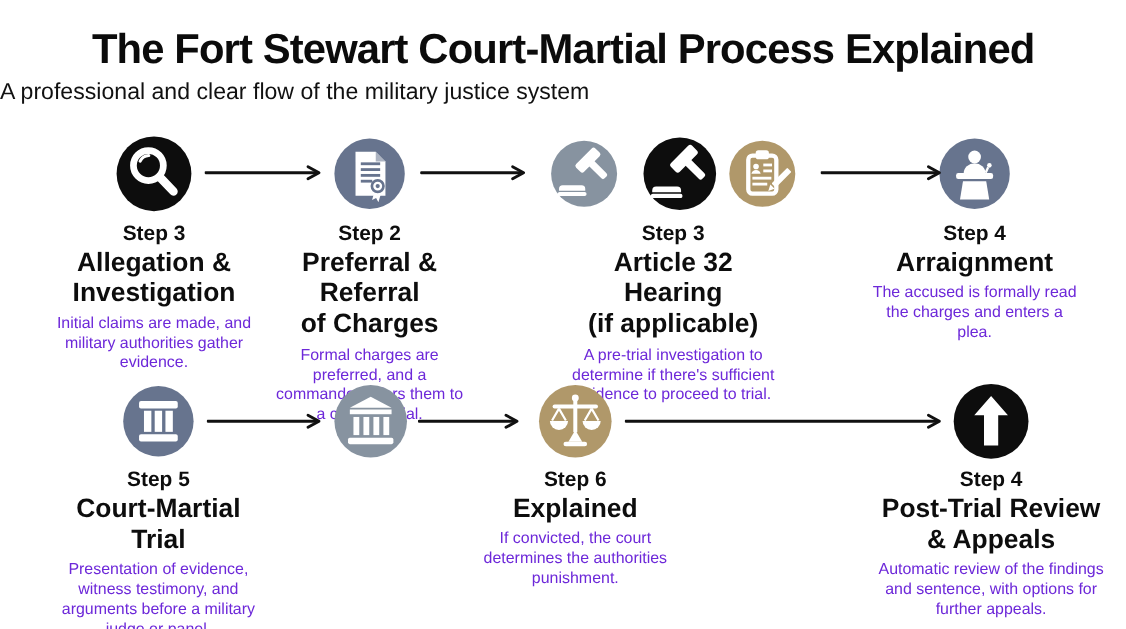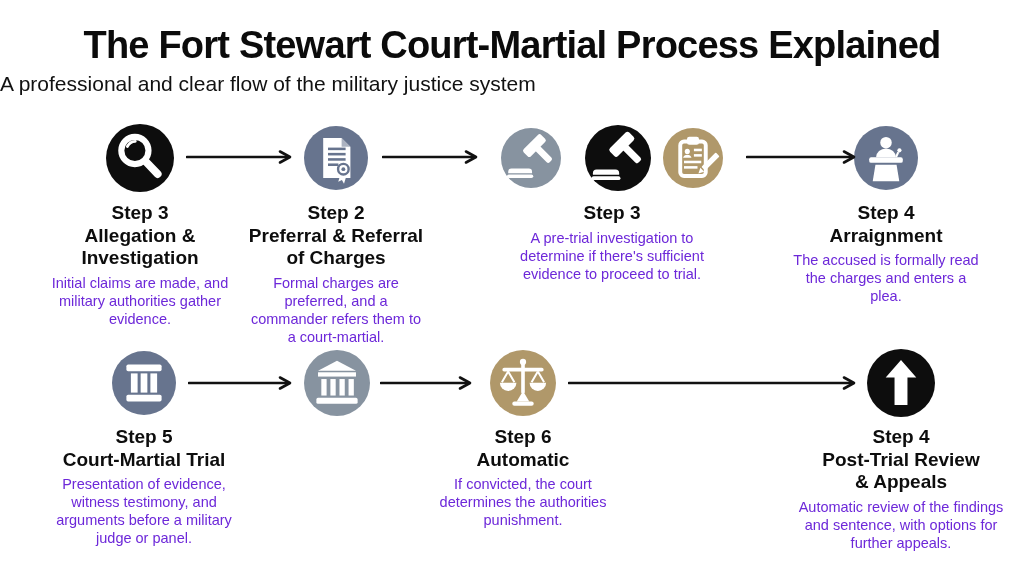--- a/index.html
+++ b/index.html
@@ -18,21 +18,21 @@
   .step{position:absolute;text-align:center;}
   .icon-row{display:flex;justify-content:center;align-items:center;}
   .row1 .icon-row{height:72px;}
   .row2 .icon-row{height:70px;}
   .circle{
     border-radius:50%;display:flex;align-items:center;justify-content:center;
     background-color:var(--c,#333);flex:0 0 auto;
   }
   .circle svg{width:100%;height:100%;display:block;}
   .step-label{font-size:19px;font-weight:700;margin-top:8px;line-height:1.2;}
-  .step-title{font-size:19px;font-weight:700;line-height:1.18;white-space:pre-line;}
+  .step-title{font-size:24px;font-weight:700;line-height:1.18;white-space:pre-line;}
   .step-desc{font-size:14.5px;line-height:1.24;color:#6d28d9;margin:5px auto 0;}
   .arrow{position:absolute;}
   .arrow line,.arrow polyline{stroke:#111;stroke-width:2.6;fill:none;stroke-linecap:round;stroke-linejoin:round;}
 </style>
 </head>
 <body>
 
 <div class="canvas">
 
   <div class="page-title">The Fort Stewart Court-Martial Process Explained</div>
@@ -109,20 +109,22 @@
           <rect x="14" y="21.8" width="11.5" height="1.7" fill="#fff"></rect>
           <rect x="14" y="25.4" width="9" height="1.7" fill="#fff"></rect>
           <g transform="rotate(45 29 25)" fill="#fff">
             <rect x="27.2" y="14.5" width="3.6" height="13.5" rx="0.6"></rect>
             <path d="M27.2 29 h3.6 l-1.8 3.6 z"></path>
           </g>
         </svg>
       </div>
     </div>
     <div class="step-label">Step 3</div>
+    <div class="step-title">Article 32 Hearing
+(if applicable)</div>
     <div class="step-desc" style="max-width:185px">A pre-trial investigation to determine if there's sufficient evidence to proceed to trial.</div>
   </div>
 
   <div class="step row1" style="left:789px;top:122px;width:194px">
     <div class="icon-row">
       <div class="circle" style="width: 64px; height: 64px; --c: #67748E;">
         <svg viewBox="0 0 40 40">
           <circle cx="20" cy="10.4" r="3.6" fill="#fff"></circle>
           <path d="M13.8 19.6 a6.2 5.6 0 0 1 12.4 0 z" fill="#fff"></path>
           <circle cx="28.4" cy="15.2" r="1.3" fill="#fff"></circle>
@@ -188,21 +190,21 @@
           <rect x="7.5" y="10.8" width="25" height="2.2" rx="1.1" fill="#fff"></rect>
           <path d="M11 13 L7.2 19.6 M11 13 L14.8 19.6 M29 13 L25.2 19.6 M29 13 L32.8 19.6" stroke="#fff" stroke-width="1.2" fill="none"></path>
           <path d="M6 19.8 a5 5 0 0 0 10 0 z" fill="#fff"></path>
           <path d="M24 19.8 a5 5 0 0 0 10 0 z" fill="#fff"></path>
           <path d="M20 24.8 l-3.8 6.4 h7.6 z" fill="#fff"></path>
           <rect x="13.5" y="31.2" width="13" height="2.6" rx="1.3" fill="#fff"></rect>
         </svg>
       </div>
     </div>
     <div class="step-label">Step 6</div>
-    <div class="step-title">Automatic</div>
+    <div class="step-title">Explained</div>
     <div class="step-desc" style="max-width:200px">If convicted, the court determines the authorities punishment.</div>
   </div>
 
   <div class="step row2" style="left:793px;top:348px;width:216px">
     <div class="icon-row">
       <div class="circle" style="width: 68px; height: 68px; --c: #0D0D0D;">
         <svg viewBox="0 0 40 40">
           <path d="M20 6.5 L29 16.8 h-5.2 V33 h-7.6 V16.8 h-5.2 Z" fill="#fff"></path>
         </svg>
       </div>

